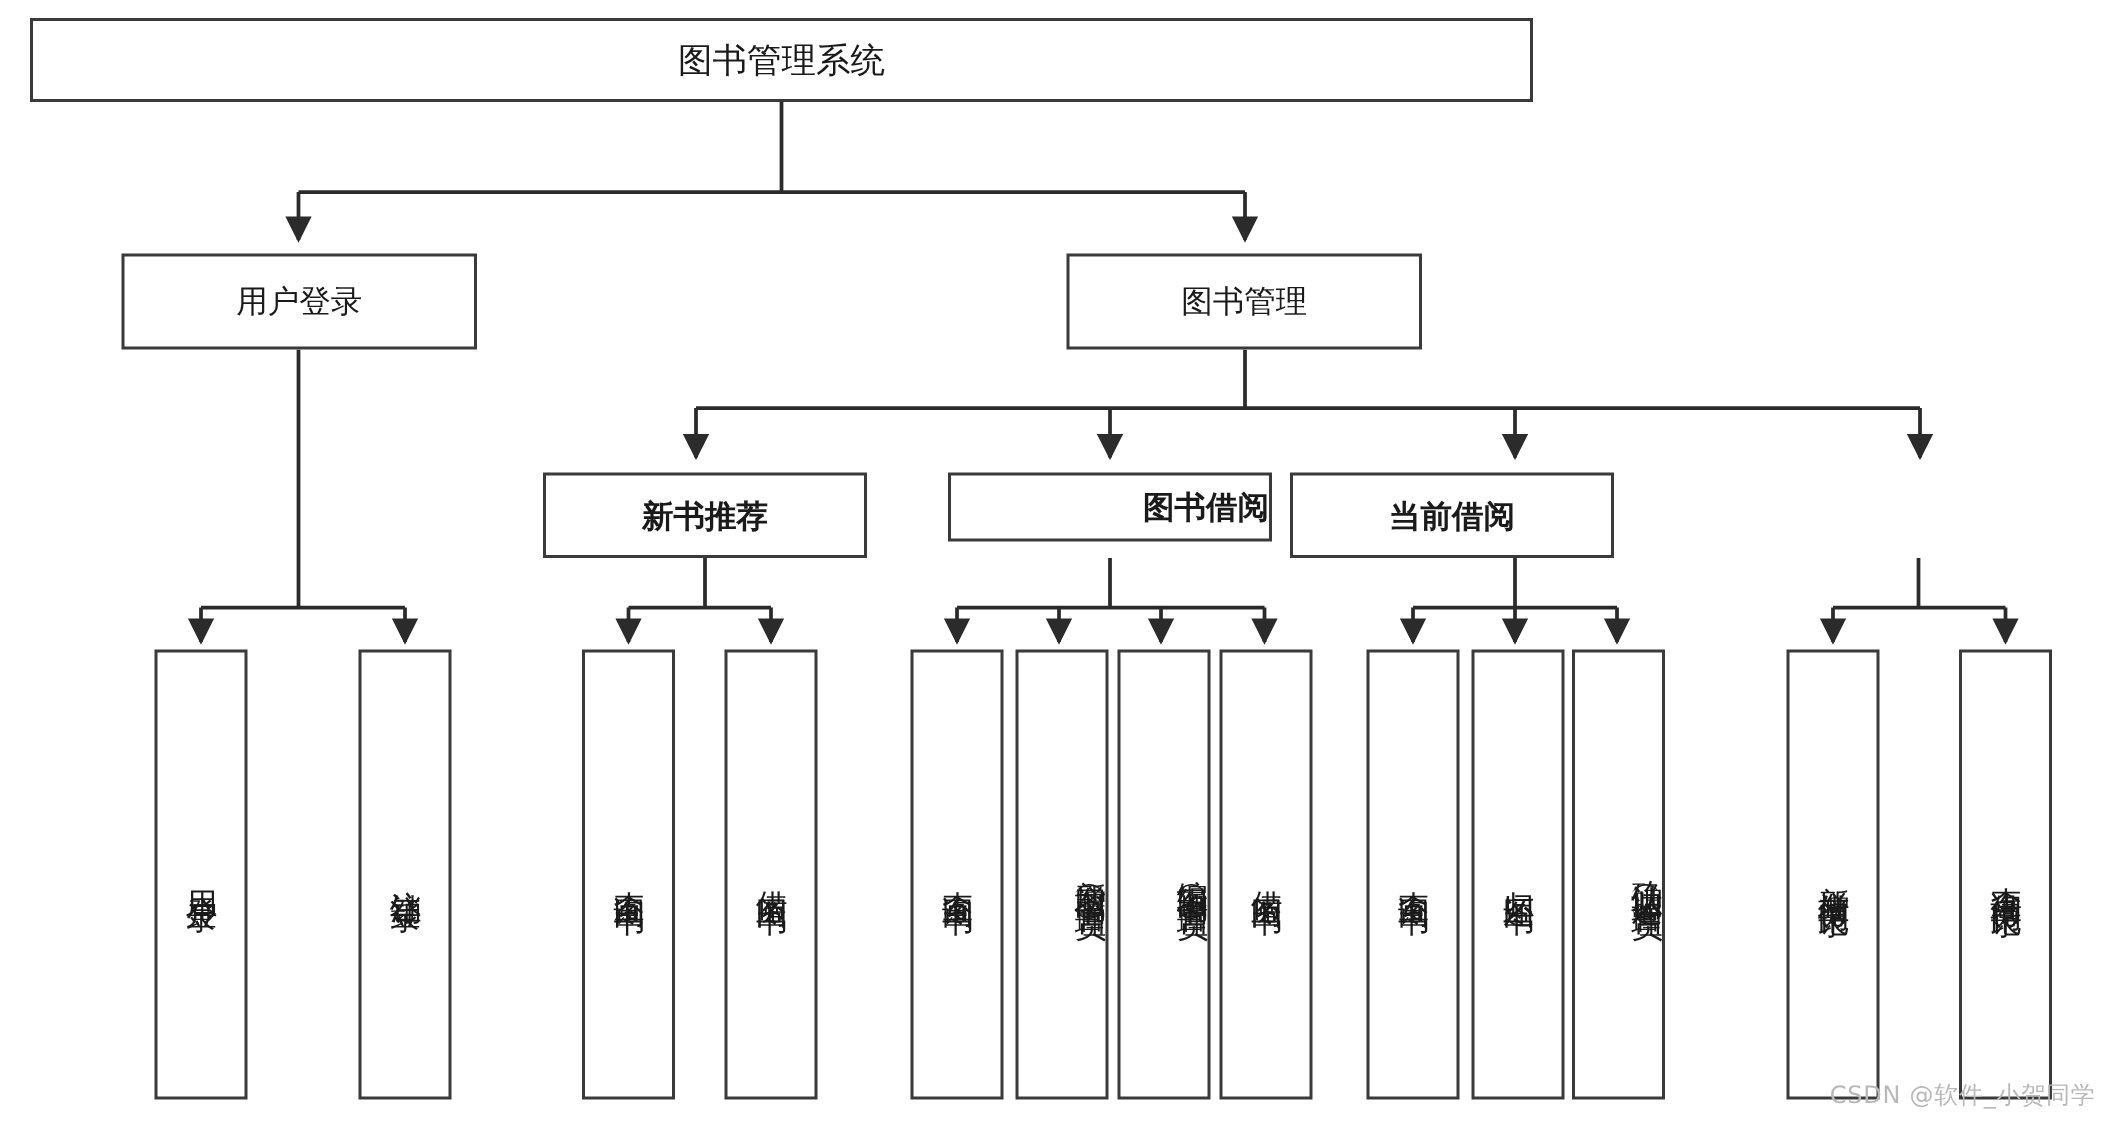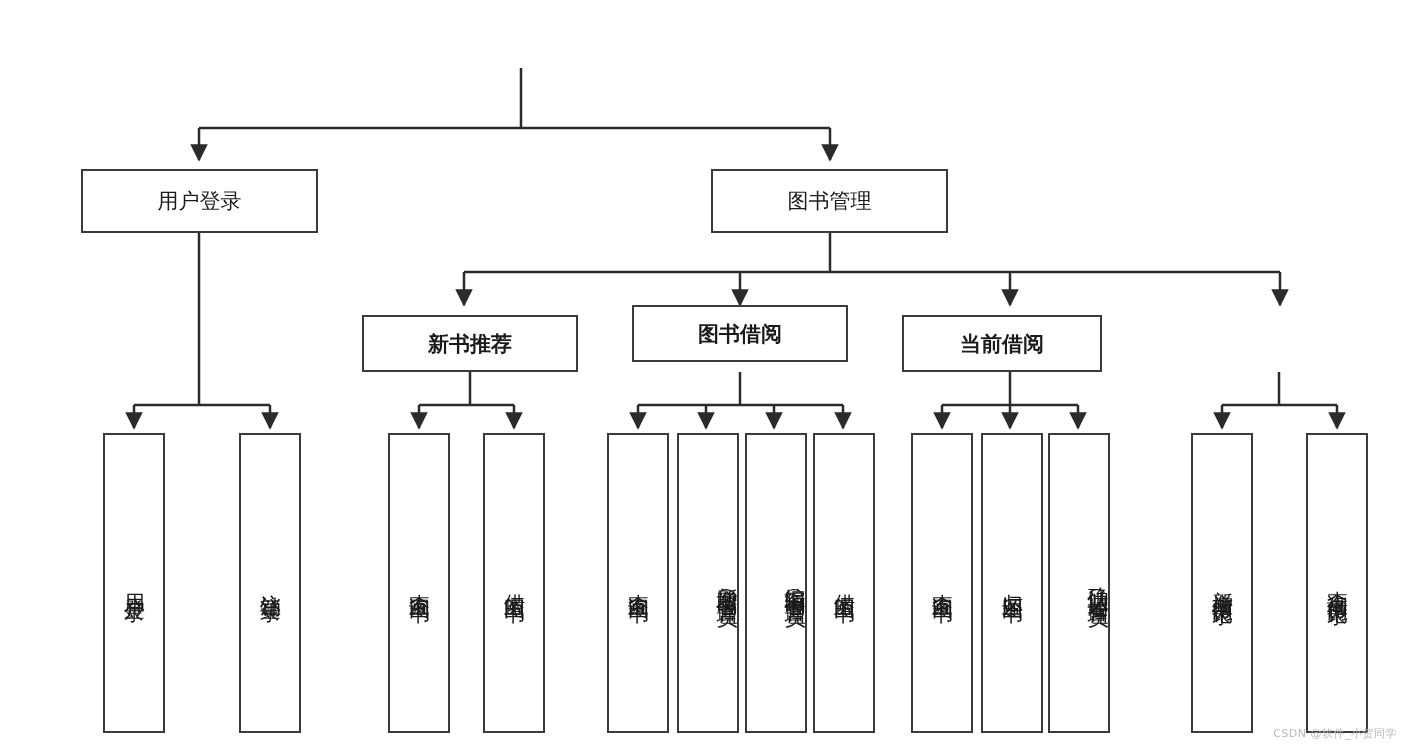--- a/index.html
+++ b/index.html
@@ -58,21 +58,21 @@
     white-space: pre-wrap;
   }
   .leaf .node-label {
     writing-mode: vertical-rl;
     text-orientation: upright;
   }
   #watermark {
     position: absolute;
     right: 8px;
     bottom: 6px;
-    font-size: 11px;
+    font-size: 16px;
     color: #b9b9b9;
     letter-spacing: 0.5px;
     white-space: nowrap;
     pointer-events: none;
   }
 </style>
 </head>
 <body>
 
 <div id="diagram-root">
@@ -121,35 +121,38 @@
       <path d="M 1010 405 L 1010 428" marker-end="url(#arrow)"></path>
       <path d="M 1078 405 L 1078 428" marker-end="url(#arrow)"></path>
 
       <path d="M 1279 372 L 1279 405"></path>
       <path d="M 1222 405 L 1337 405"></path>
       <path d="M 1222 405 L 1222 428" marker-end="url(#arrow)"></path>
       <path d="M 1337 405 L 1337 428" marker-end="url(#arrow)"></path>
     </g>
   </svg>
 
+  <div class="node-box level-0" style="left:20px; top:12px; width:1002px; height:56px;">
+    <span class="node-label">图书管理系统</span>
+  </div>
 
   <div class="node-box level-1" style="left:81px; top:169px; width:237px; height:64px;">
     <span class="node-label">用户登录</span>
   </div>
   <div class="node-box level-1" style="left:711px; top:169px; width:237px; height:64px;font-family:Liberation Mono, monospace;">
     <span class="node-label">图书管理</span>
   </div>
 
   <div class="node-box level-2" style="left:362px; top:315px; width:216px; height:57px;">
     <span class="node-label">新书推荐</span>
   </div>
-  <div class="node-box level-2" style="left:632px; top:305px; width:216px; height:57px;">
+  <div class="node-box level-2" style="left:632px; top:315px; width:216px; height:46px;justify-content:flex-end;">
     <span class="node-label">图书借阅</span>
   </div>
-  <div class="node-box level-2" style="left:902px; top:315px; width:200px; height:57px;">
+  <div class="node-box level-2" style="left:860px; top:315px; width:216px; height:57px;">
     <span class="node-label">当前借阅</span>
   </div>
 
   <div class="node-box leaf centered" style="left:103px; top:433px; width:62px; height:300px;">
     <span class="node-label">用户登录</span>
   </div>
   <div class="node-box leaf centered" style="left:239px; top:433px; width:62px; height:300px;">
     <span class="node-label">注销登录</span>
   </div>
 

